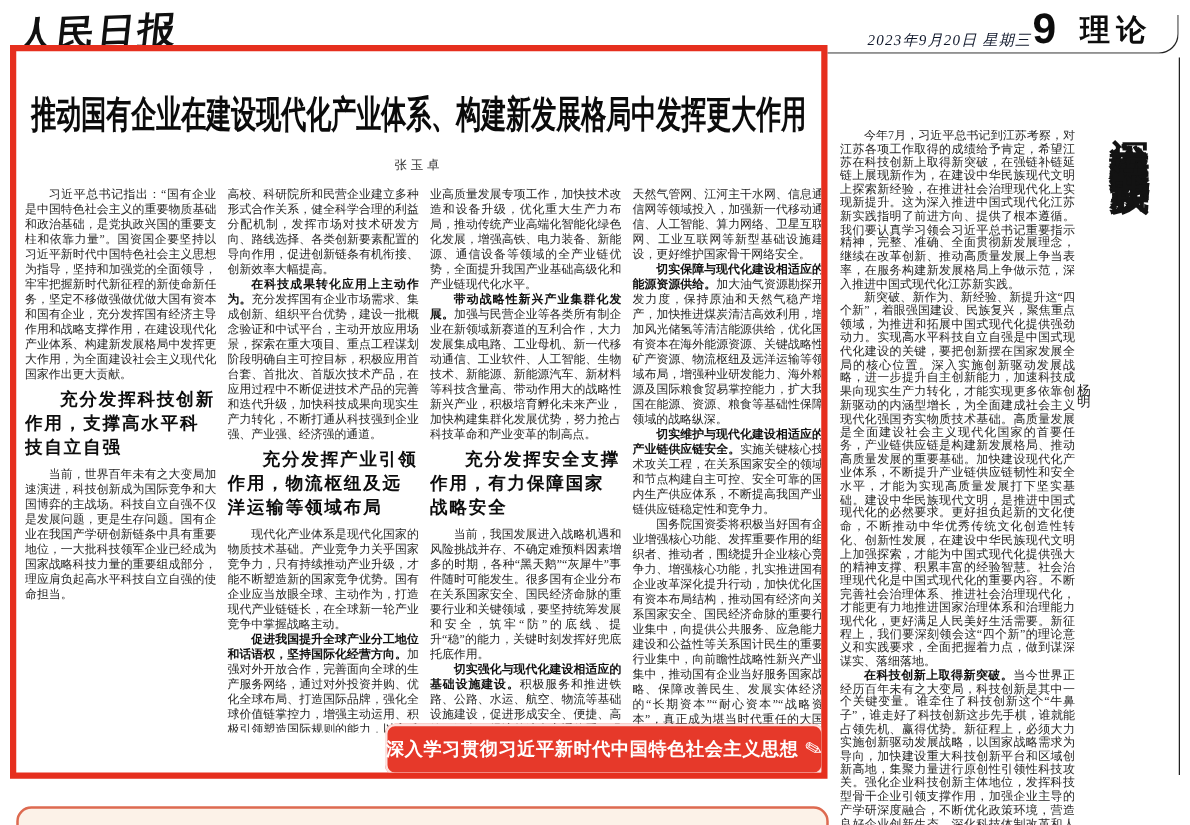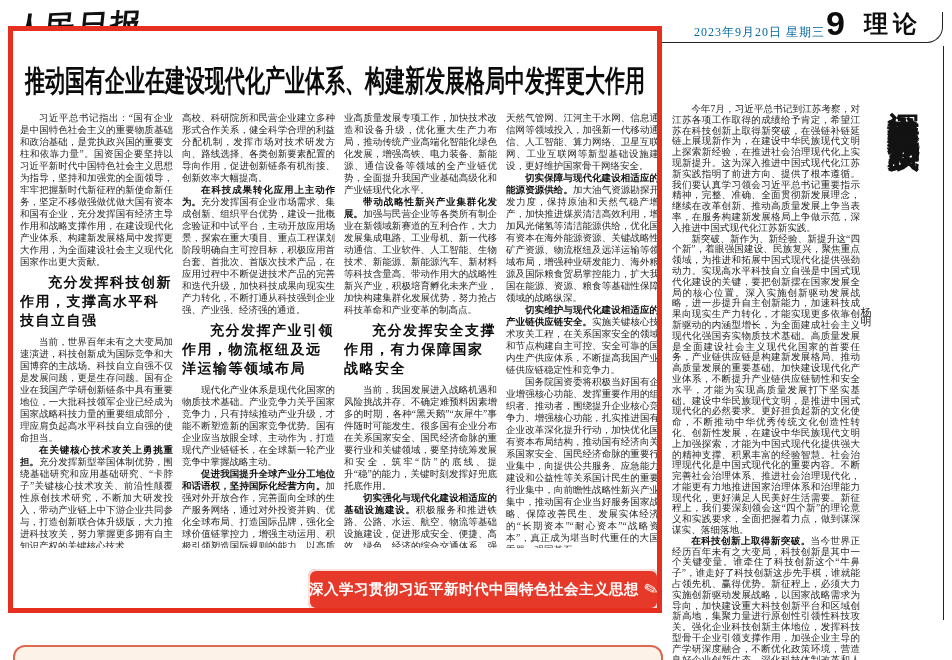--- a/index.html
+++ b/index.html
@@ -11,22 +11,23 @@
   }
   
   .masthead{
     position:absolute;left:14px;top:6px;
     font-family:"DejaVu Serif","Liberation Serif",serif;
     font-size:30px;font-weight:900;color:#101010;
     transform:skewX(-8deg) rotate(-2deg);letter-spacing:2px;white-space:nowrap;
   }
   .dateline{
     position:absolute;left:694px;top:24px;
-    font-size:12px;letter-spacing:1px;color:#0369a1;white-space:nowrap;
+    font-size:12px;letter-spacing:1px;color:#0f172a;white-space:nowrap;
     font-family:"Liberation Serif",serif;
+    font-style:italic;
   }
   .pageno{
     position:absolute;left:826px;top:4px;
     font-family:"Liberation Sans","DejaVu Sans",sans-serif;
     font-size:34px;font-weight:700;color:#0d0d0d;
   }
   .section-name{
     position:absolute;left:864px;top:8px;
     font-family:"Liberation Sans","DejaVu Sans",sans-serif;
     font-size:24px;font-weight:700;letter-spacing:5px;color:#0d0d0d;white-space:nowrap;
@@ -35,21 +36,21 @@
     position:absolute;left:390px;top:12px;width:552px;height:30px;
     border-bottom:1.6px solid #222;border-right:1.6px solid #222;
     border-bottom-right-radius:16px;
   }
   .right-rule{
     position:absolute;left:943px;top:46px;height:574px;width:0;
     border-right:1.6px solid #222;
   }
   
   .main-box{
-    position:absolute;left:8px;top:26px;width:654px;height:587px;
+    position:absolute;left:8px;top:36px;width:654px;height:587px;
     border:5px solid #e62f1e;background:#fff;box-sizing:border-box;
     overflow:hidden;
   }
   .headline-wrap{margin-top:30px;height:40px;display:flex;justify-content:center;align-items:center;}
   .headline{
     margin:0;font-family:"Liberation Sans","DejaVu Sans",sans-serif;
     font-size:20px;font-weight:900;color:#0b0b0b;white-space:nowrap;
     transform:scale(1.0,1.5);letter-spacing:0px;
   }
   .byline{
@@ -119,26 +120,26 @@
 <div class="dateline">2023年9月20日 星期三</div>
 <div class="pageno">9</div>
 <div class="section-name">理论</div>
 <div class="header-rule"></div>
 <div class="right-rule"></div>
 
 <section class="main-box">
   <div class="headline-wrap">
     <h1 class="headline">推动国有企业在建设现代化产业体系、构建新发展格局中发挥更大作用</h1>
   </div>
+  <div class="byline">张玉卓</div>
   <div class="columns">
     <div class="col">
         <p class="para">习近平总书记指出：“国有企业是中国特色社会主义的重要物质基础和政治基础，是党执政兴国的重要支柱和依靠力量”。国资国企要坚持以习近平新时代中国特色社会主义思想为指导，坚持和加强党的全面领导，牢牢把握新时代新征程的新使命新任务，坚定不移做强做优做大国有资本和国有企业，充分发挥国有经济主导作用和战略支撑作用，在建设现代化产业体系、构建新发展格局中发挥更大作用，为全面建设社会主义现代化国家作出更大贡献。</p>
         <h3 class="subhead">充分发挥科技创新作用，支撑高水平科技自立自强</h3>
         <p class="para">当前，世界百年未有之大变局加速演进，科技创新成为国际竞争和大国博弈的主战场。科技自立自强不仅是发展问题，更是生存问题。国有企业在我国产学研创新链条中具有重要地位，一大批科技领军企业已经成为国家战略科技力量的重要组成部分，理应肩负起高水平科技自立自强的使命担当。</p>
-        <p class="para"><b class="lead">在关键核心技术攻关上勇挑重担。</b>充分发挥新型举国体制优势，围绕基础研究和应用基础研究、“卡脖子”关键核心技术攻关、前沿性颠覆性原创技术研究，不断加大研发投入，带动产业链上中下游企业共同参与，打造创新联合体升级版，大力推进科技攻关，努力掌握更多拥有自主知识产权的关键核心技术。</p>
       </div>
     <div class="col">
         <p class="para cont">高校、科研院所和民营企业建立多种形式合作关系，健全科学合理的利益分配机制，发挥市场对技术研发方向、路线选择、各类创新要素配置的导向作用，促进创新链条有机衔接、创新效率大幅提高。</p>
         <p class="para"><b class="lead">在科技成果转化应用上主动作为。</b>充分发挥国有企业市场需求、集成创新、组织平台优势，建设一批概念验证和中试平台，主动开放应用场景，探索在重大项目、重点工程谋划阶段明确自主可控目标，积极应用首台套、首批次、首版次技术产品，在应用过程中不断促进技术产品的完善和迭代升级，加快科技成果向现实生产力转化，不断打通从科技强到企业强、产业强、经济强的通道。</p>
         <h3 class="subhead">充分发挥产业引领作用，物流枢纽及远洋运输等领域布局</h3>
         <p class="para">现代化产业体系是现代化国家的物质技术基础。产业竞争力关乎国家竞争力，只有持续推动产业升级，才能不断塑造新的国家竞争优势。国有企业应当放眼全球、主动作为，打造现代产业链链长，在全球新一轮产业竞争中掌握战略主动。</p>
         <p class="para"><b class="lead">促进我国提升全球产业分工地位和话语权，坚持国际化经营方向。</b>加强对外开放合作，完善面向全球的生产服务网络，通过对外投资并购、优化全球布局、打造国际品牌，强化全球价值链掌控力，增强主动运用、积极引领塑造国际规则的能力，以高质量共建“一带一路”为契机，带动中国装备制造、技术、标准和服务共同“走出去”，不断向全球产业链价值链中高端迈进。</p>
       </div>
     <div class="col">
         <p class="para cont">业高质量发展专项工作，加快技术改造和设备升级，优化重大生产力布局，推动传统产业高端化智能化绿色化发展，增强高铁、电力装备、新能源、通信设备等领域的全产业链优势，全面提升我国产业基础高级化和产业链现代化水平。</p>

